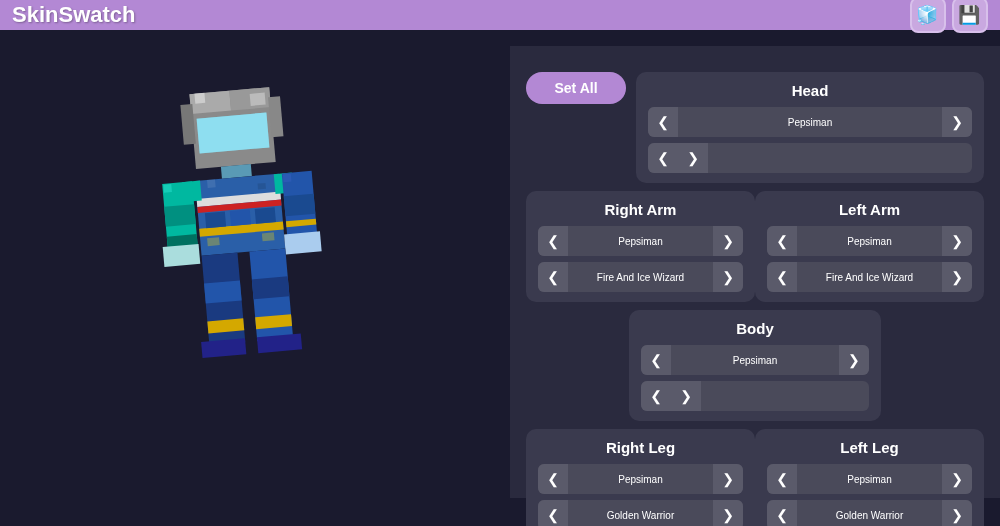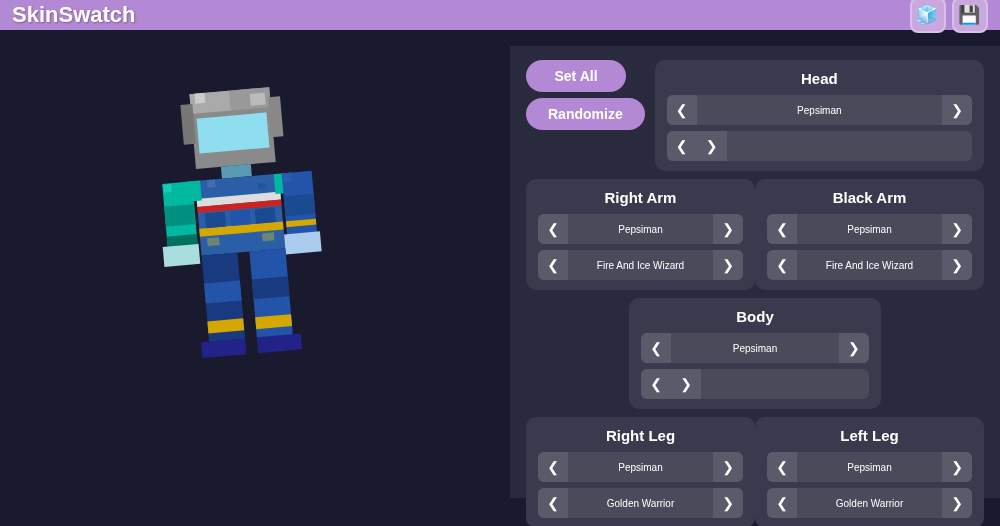--- a/index.html
+++ b/index.html
@@ -125,21 +125,21 @@
       flex: 1;
     }
 
     
     #right-panel-content {
       position: absolute;
       right: 0;
       top: 46px;
       width: 490px;
       height: 452px;
-      padding: 14px 16px;
+      padding: 26px 16px;
       background: #2a2a3e;
       display: flex;
       flex-direction: column;
       gap: 8px;
     }
 
     #actions-row {
       display: flex;
       flex-direction: column;
       gap: 6px;
@@ -229,21 +229,20 @@
       <rect x="156" y="108" width="8" height="8" fill="#4466cc" opacity="0.3"></rect>
     </svg>
   </div>
 
   <div id="right-panel-content">
 
     <div style="display:flex; gap:10px; align-items:flex-start;">
 
       <div id="actions-row">
         <button class="action-btn">Set All</button>
-        <button class="action-btn">Randomize</button>
       </div>
 
       <div class="section-card" style="flex:1;">
         <div class="section-title">Head</div>
         <div class="selector-row">
           <button class="selector-arrow">❮</button>
           <span class="selector-label">Pepsiman</span>
           <button class="selector-arrow">❯</button>
         </div>
         <div class="selector-row">
@@ -263,21 +262,21 @@
           <button class="selector-arrow">❯</button>
         </div>
         <div class="selector-row">
           <button class="selector-arrow">❮</button>
           <span class="selector-label">Fire And Ice Wizard</span>
           <button class="selector-arrow">❯</button>
         </div>
       </div>
 
       <div class="section-card">
-        <div class="section-title">Black Arm</div>
+        <div class="section-title">Left Arm</div>
         <div class="selector-row">
           <button class="selector-arrow">❮</button>
           <span class="selector-label">Pepsiman</span>
           <button class="selector-arrow">❯</button>
         </div>
         <div class="selector-row">
           <button class="selector-arrow">❮</button>
           <span class="selector-label">Fire And Ice Wizard</span>
           <button class="selector-arrow">❯</button>
         </div>

